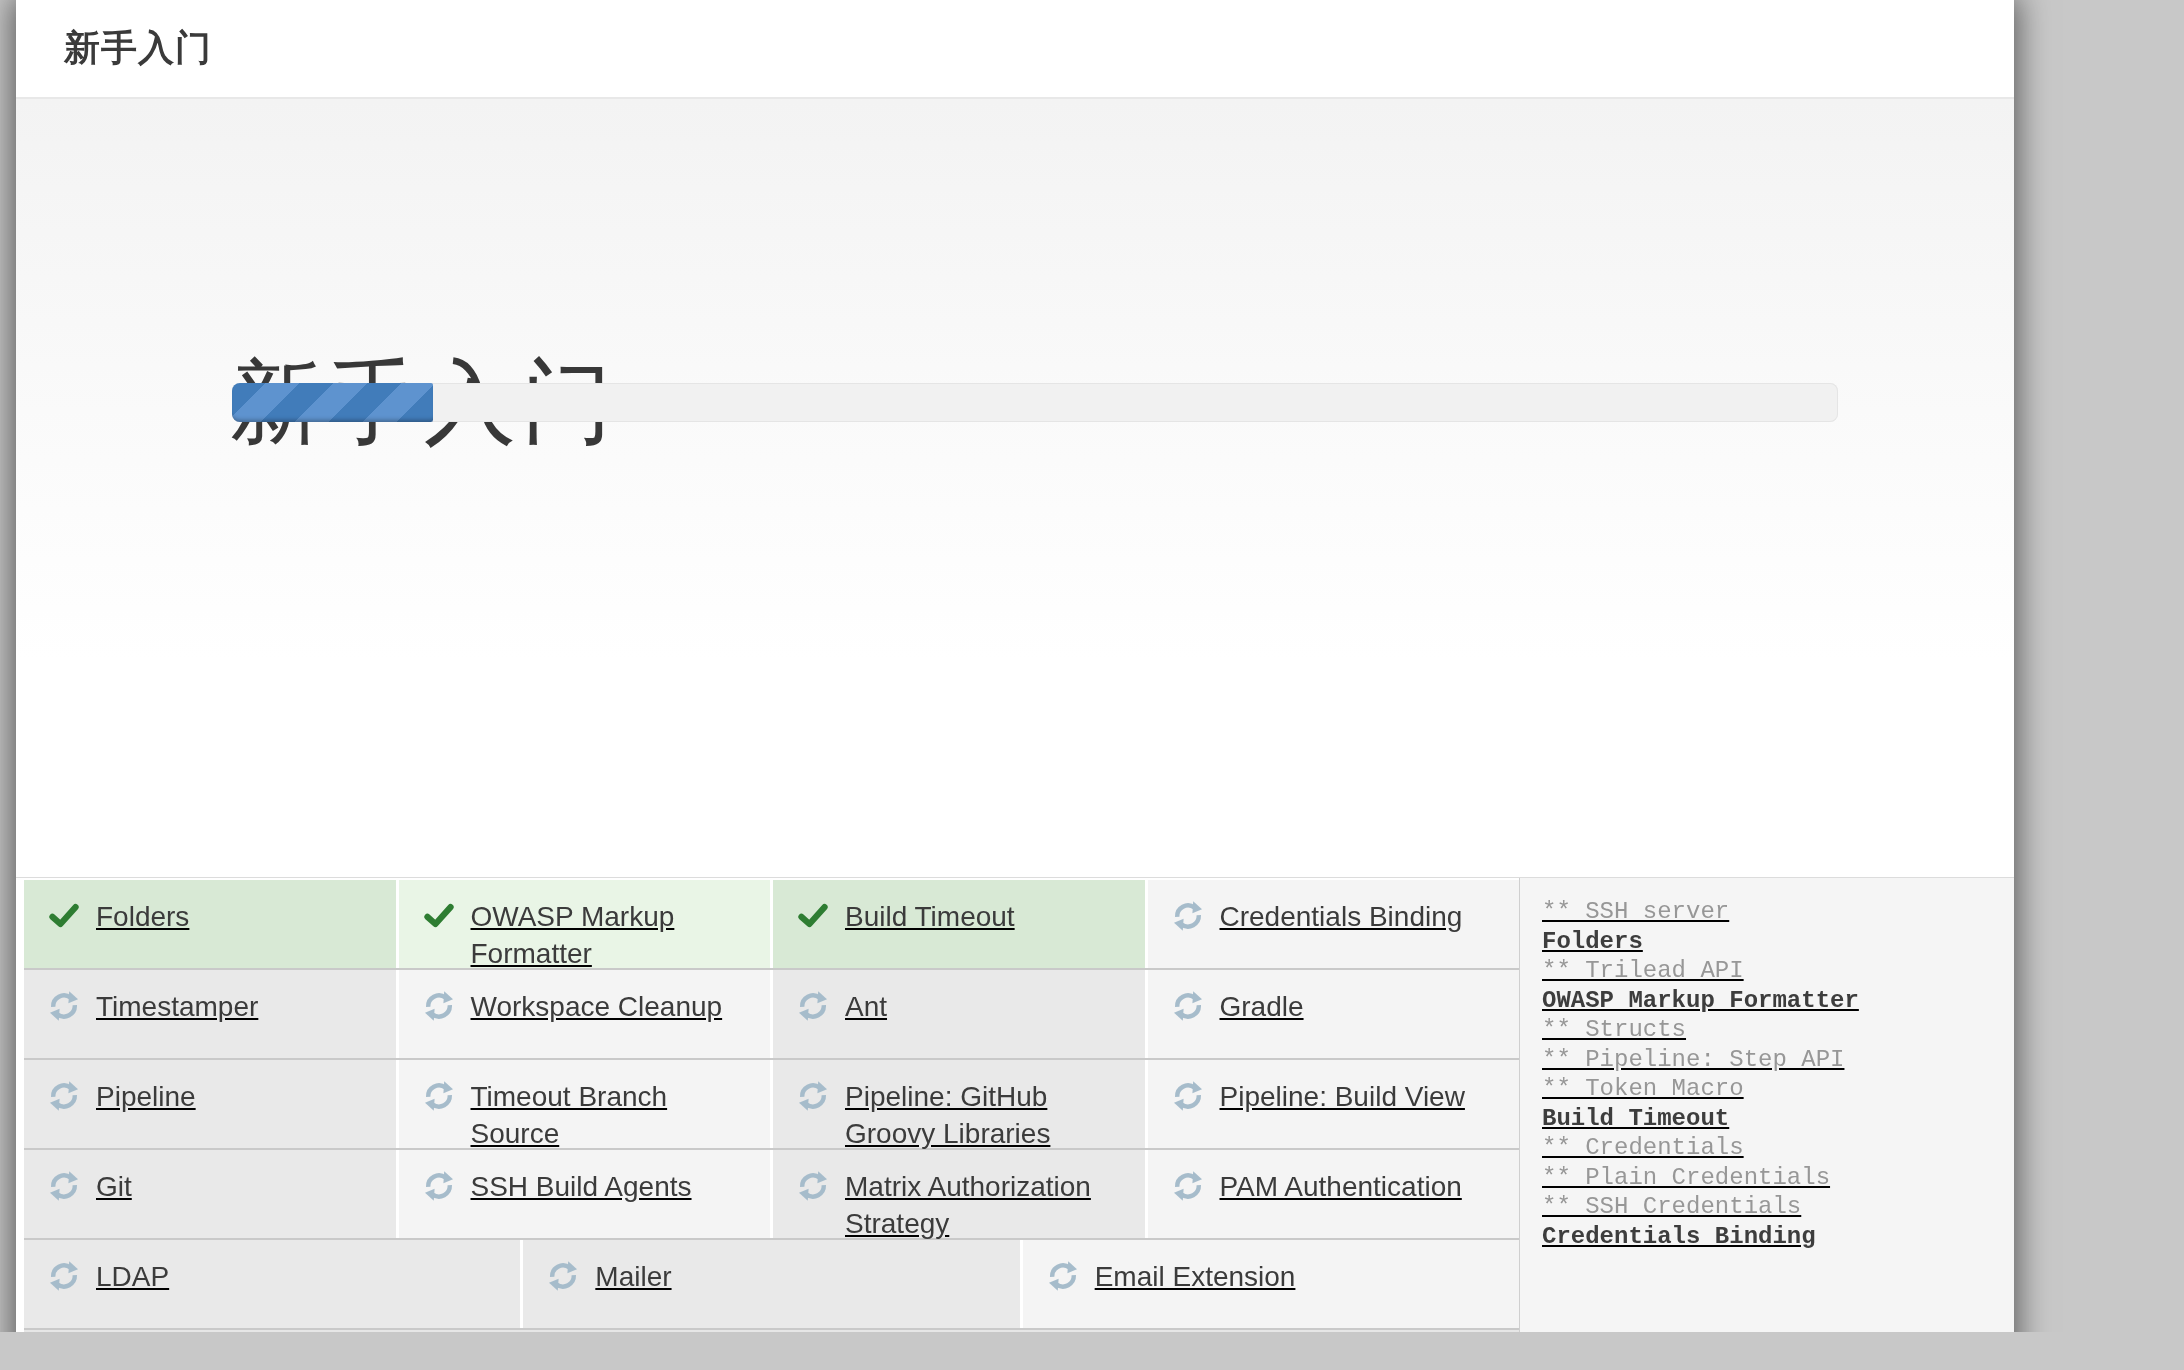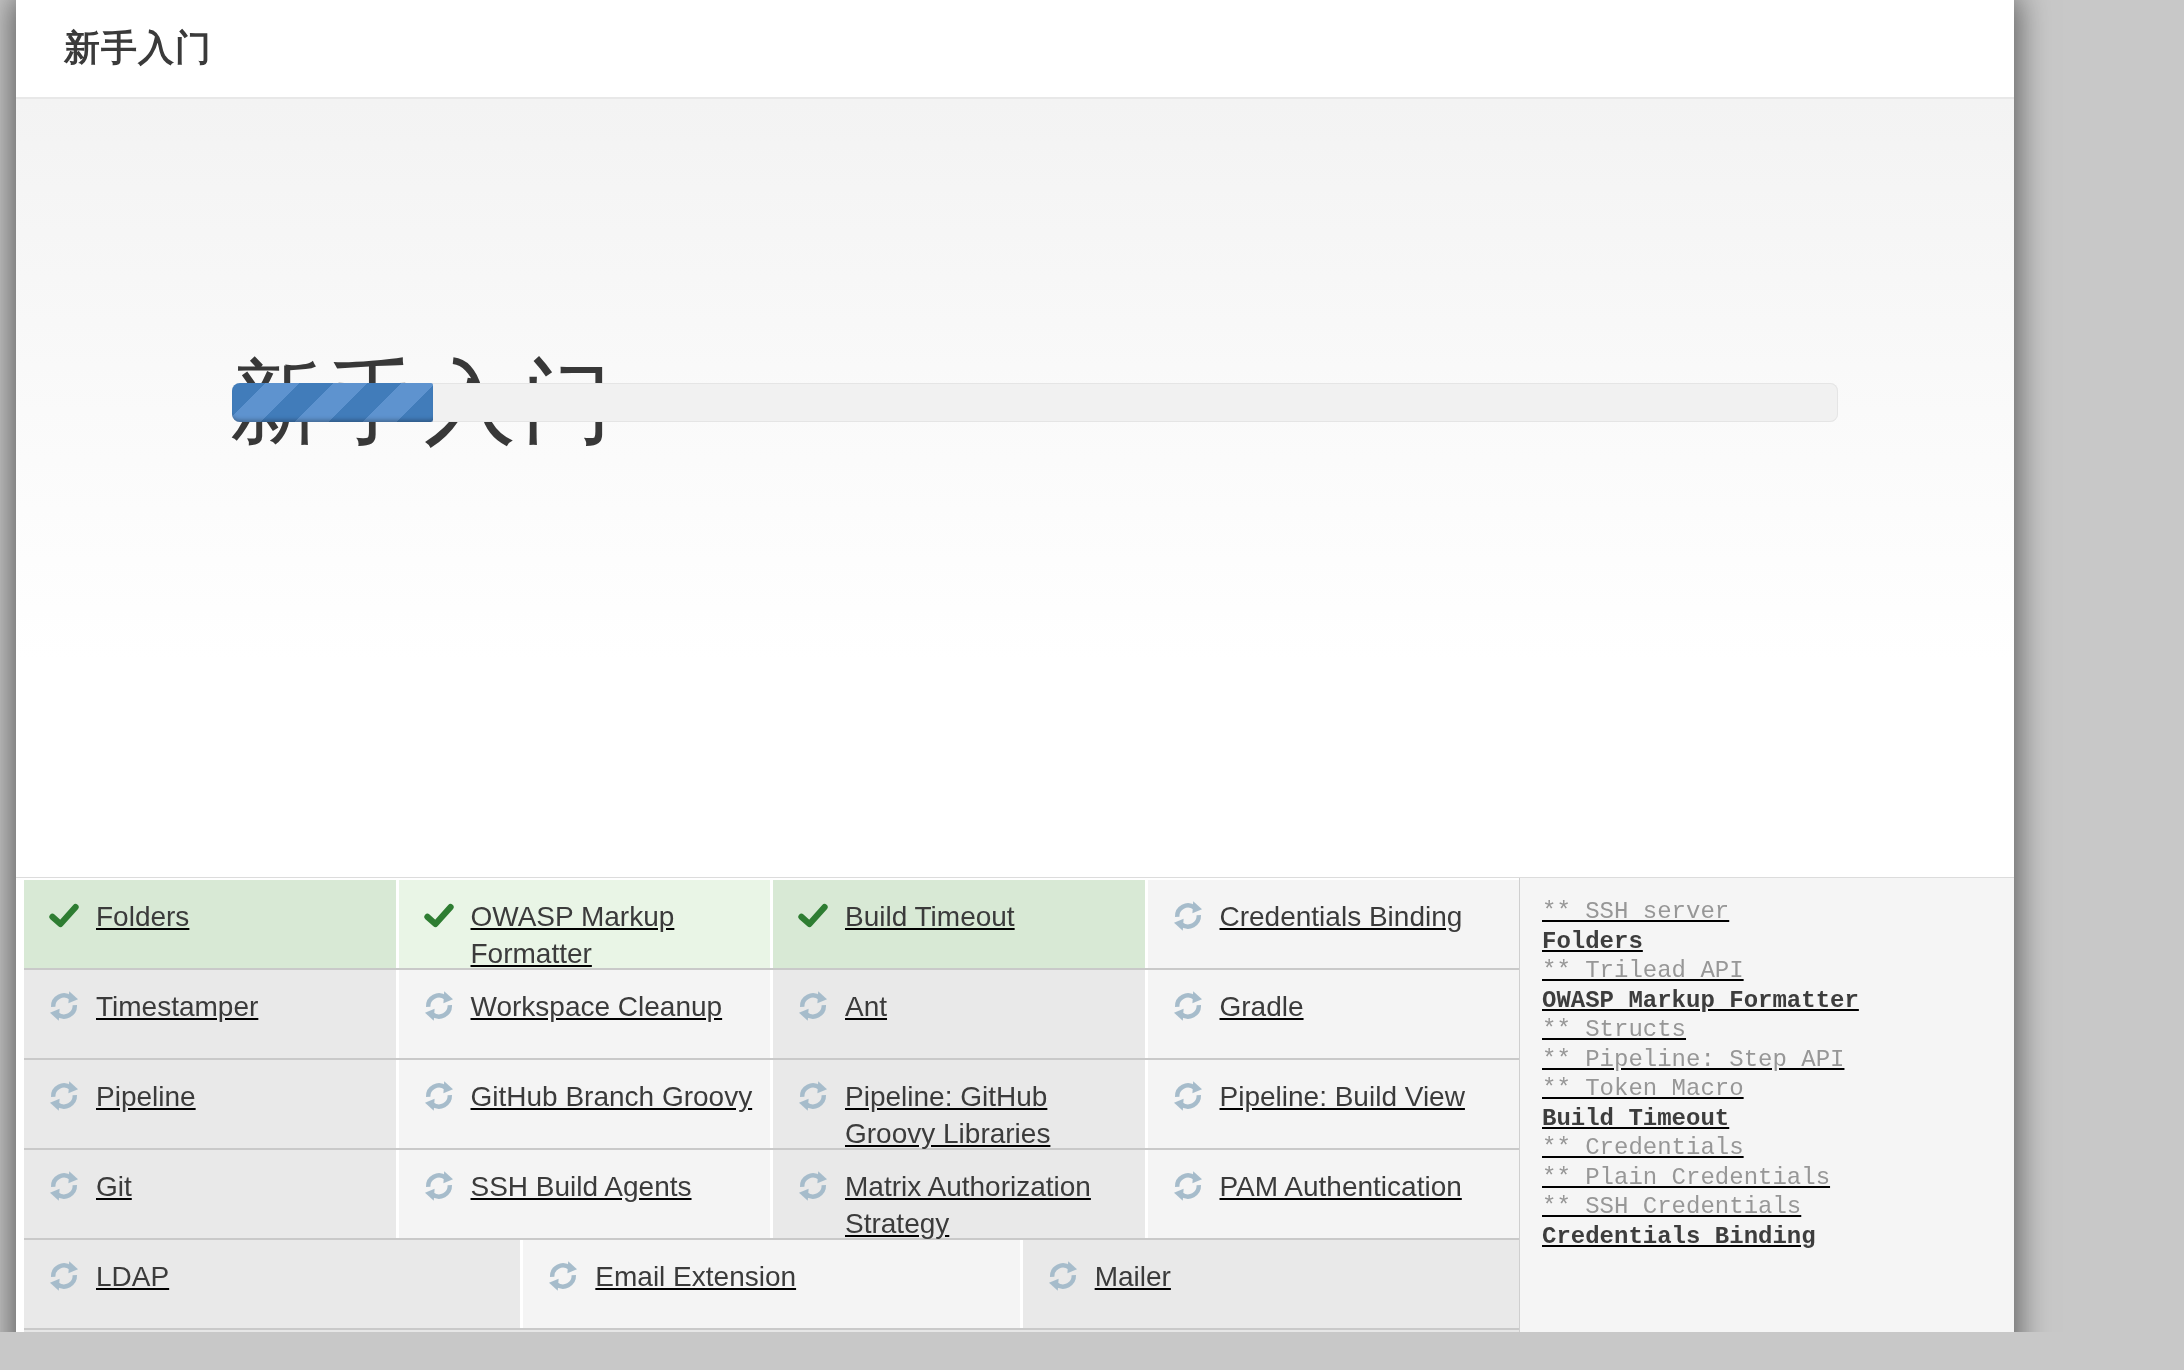--- a/index.html
+++ b/index.html
@@ -208,21 +208,21 @@
                 <svg class="cell-icon" viewBox="0 0 40 40">
                   <g>
                     <path d="M6.5 21 A13.5 13.5 0 0 1 28 9.5" fill="none" stroke="var(--spinner_blue)" stroke-width="5.5"></path>
                     <polygon points="26.5,1.5 37.5,11.5 25.5,16.5" fill="var(--spinner_blue)"></polygon>
                   </g>
                   <g transform="rotate(180 20 20)">
                     <path d="M6.5 21 A13.5 13.5 0 0 1 28 9.5" fill="none" stroke="var(--spinner_blue)" stroke-width="5.5"></path>
                     <polygon points="26.5,1.5 37.5,11.5 25.5,16.5" fill="var(--spinner_blue)"></polygon>
                   </g>
                 </svg>
-                <span class="plugin-label">GitHub Branch Groovy</span>
+                <span class="plugin-label">Timeout Branch Source</span>
               </div>
               <div class="plugin-cell state-pending col-odd">
                 <svg class="cell-icon" viewBox="0 0 40 40">
                   <g>
                     <path d="M6.5 21 A13.5 13.5 0 0 1 28 9.5" fill="none" stroke="var(--spinner_blue)" stroke-width="5.5"></path>
                     <polygon points="26.5,1.5 37.5,11.5 25.5,16.5" fill="var(--spinner_blue)"></polygon>
                   </g>
                   <g transform="rotate(180 20 20)">
                     <path d="M6.5 21 A13.5 13.5 0 0 1 28 9.5" fill="none" stroke="var(--spinner_blue)" stroke-width="5.5"></path>
                     <polygon points="26.5,1.5 37.5,11.5 25.5,16.5" fill="var(--spinner_blue)"></polygon>
@@ -305,45 +305,45 @@
                     <path d="M6.5 21 A13.5 13.5 0 0 1 28 9.5" fill="none" stroke="var(--spinner_blue)" stroke-width="5.5"></path>
                     <polygon points="26.5,1.5 37.5,11.5 25.5,16.5" fill="var(--spinner_blue)"></polygon>
                   </g>
                   <g transform="rotate(180 20 20)">
                     <path d="M6.5 21 A13.5 13.5 0 0 1 28 9.5" fill="none" stroke="var(--spinner_blue)" stroke-width="5.5"></path>
                     <polygon points="26.5,1.5 37.5,11.5 25.5,16.5" fill="var(--spinner_blue)"></polygon>
                   </g>
                 </svg>
                 <span class="plugin-label">LDAP</span>
               </div>
+              <div class="plugin-cell state-pending col-odd">
+                <svg class="cell-icon" viewBox="0 0 40 40">
+                  <g>
+                    <path d="M6.5 21 A13.5 13.5 0 0 1 28 9.5" fill="none" stroke="var(--spinner_blue)" stroke-width="5.5"></path>
+                    <polygon points="26.5,1.5 37.5,11.5 25.5,16.5" fill="var(--spinner_blue)"></polygon>
+                  </g>
+                  <g transform="rotate(180 20 20)">
+                    <path d="M6.5 21 A13.5 13.5 0 0 1 28 9.5" fill="none" stroke="var(--spinner_blue)" stroke-width="5.5"></path>
+                    <polygon points="26.5,1.5 37.5,11.5 25.5,16.5" fill="var(--spinner_blue)"></polygon>
+                  </g>
+                </svg>
+                <span class="plugin-label">Mailer</span>
+              </div>
               <div class="plugin-cell state-pending col-even">
                 <svg class="cell-icon" viewBox="0 0 40 40">
                   <g>
                     <path d="M6.5 21 A13.5 13.5 0 0 1 28 9.5" fill="none" stroke="var(--spinner_blue)" stroke-width="5.5"></path>
                     <polygon points="26.5,1.5 37.5,11.5 25.5,16.5" fill="var(--spinner_blue)"></polygon>
                   </g>
                   <g transform="rotate(180 20 20)">
                     <path d="M6.5 21 A13.5 13.5 0 0 1 28 9.5" fill="none" stroke="var(--spinner_blue)" stroke-width="5.5"></path>
                     <polygon points="26.5,1.5 37.5,11.5 25.5,16.5" fill="var(--spinner_blue)"></polygon>
                   </g>
                 </svg>
                 <span class="plugin-label">Email Extension</span>
-              </div>
-              <div class="plugin-cell state-pending col-odd">
-                <svg class="cell-icon" viewBox="0 0 40 40">
-                  <g>
-                    <path d="M6.5 21 A13.5 13.5 0 0 1 28 9.5" fill="none" stroke="var(--spinner_blue)" stroke-width="5.5"></path>
-                    <polygon points="26.5,1.5 37.5,11.5 25.5,16.5" fill="var(--spinner_blue)"></polygon>
-                  </g>
-                  <g transform="rotate(180 20 20)">
-                    <path d="M6.5 21 A13.5 13.5 0 0 1 28 9.5" fill="none" stroke="var(--spinner_blue)" stroke-width="5.5"></path>
-                    <polygon points="26.5,1.5 37.5,11.5 25.5,16.5" fill="var(--spinner_blue)"></polygon>
-                  </g>
-                </svg>
-                <span class="plugin-label">Mailer</span>
               </div>
             </div>
           </div>
         <div class="footer-bar"></div>
       </div>
       <div class="console"><div class="console-line dep">** SSH server</div><div class="console-line main">Folders</div><div class="console-line dep">** Trilead API</div><div class="console-line main">OWASP Markup Formatter</div><div class="console-line dep">** Structs</div><div class="console-line dep">** Pipeline: Step API</div><div class="console-line dep">** Token Macro</div><div class="console-line main">Build Timeout</div><div class="console-line dep">** Credentials</div><div class="console-line dep">** Plain Credentials</div><div class="console-line dep">** SSH Credentials</div><div class="console-line main">Credentials Binding</div></div>
     </div>
 
   </div>
 </div>

